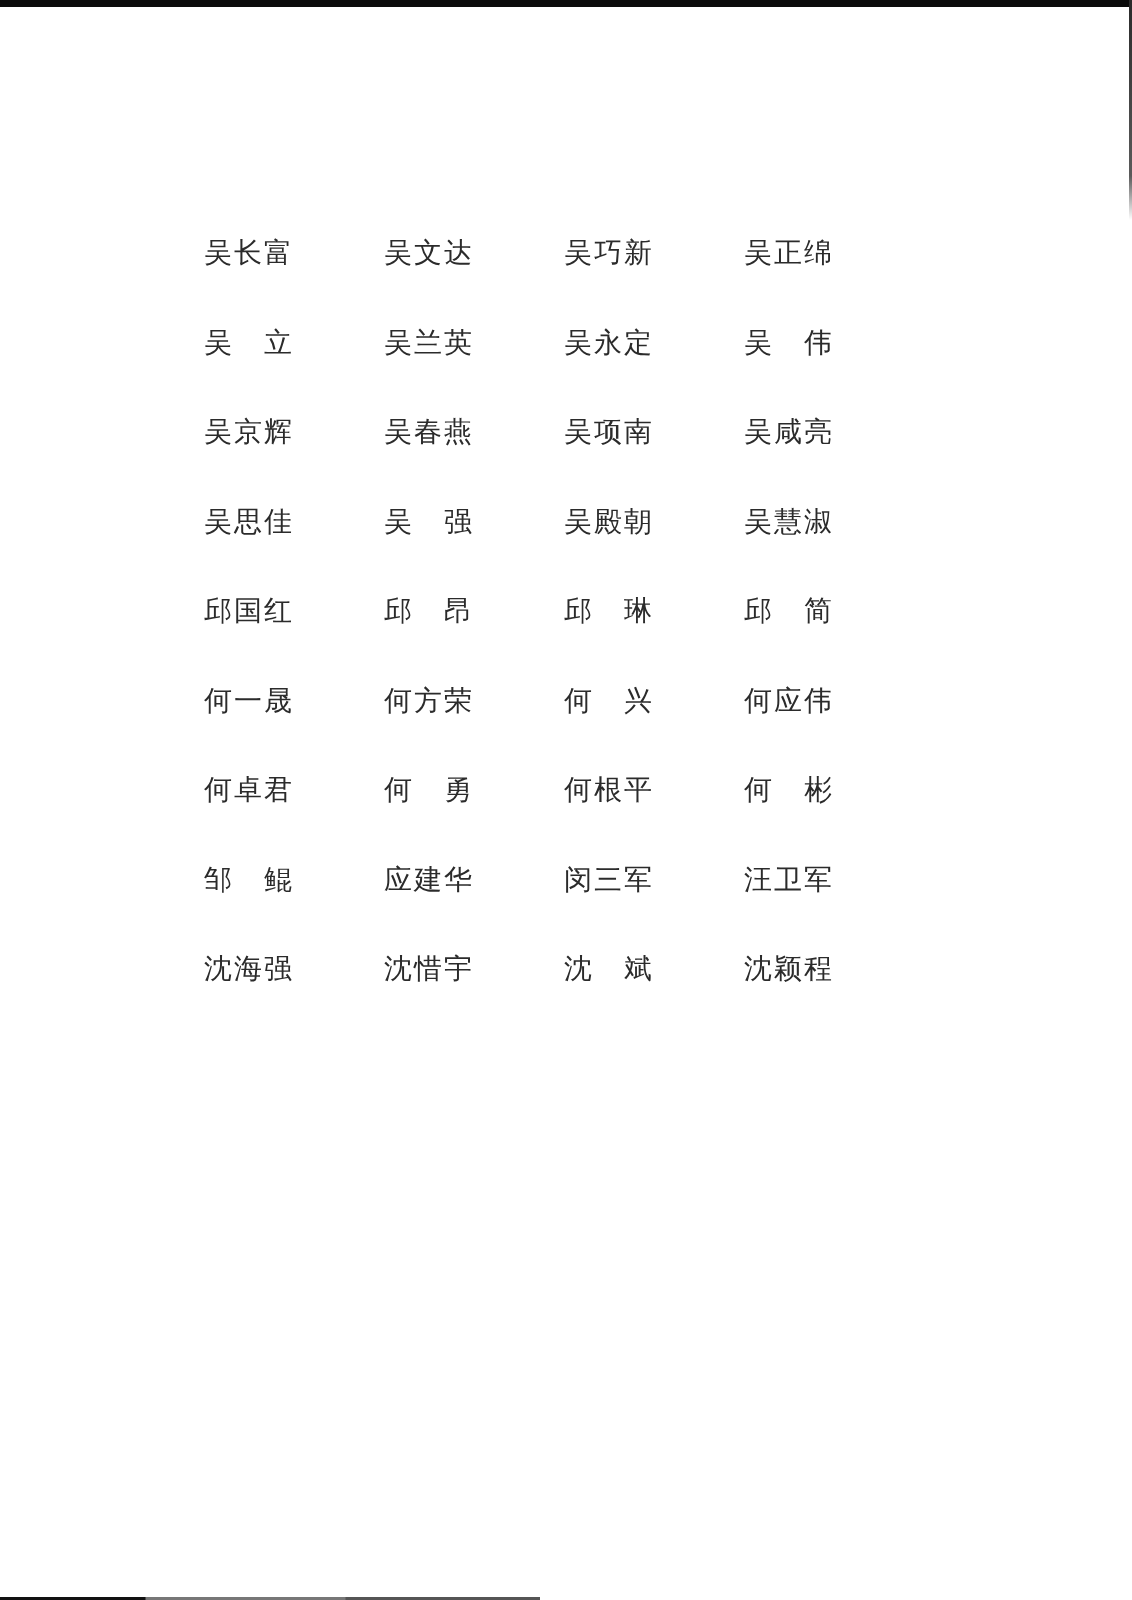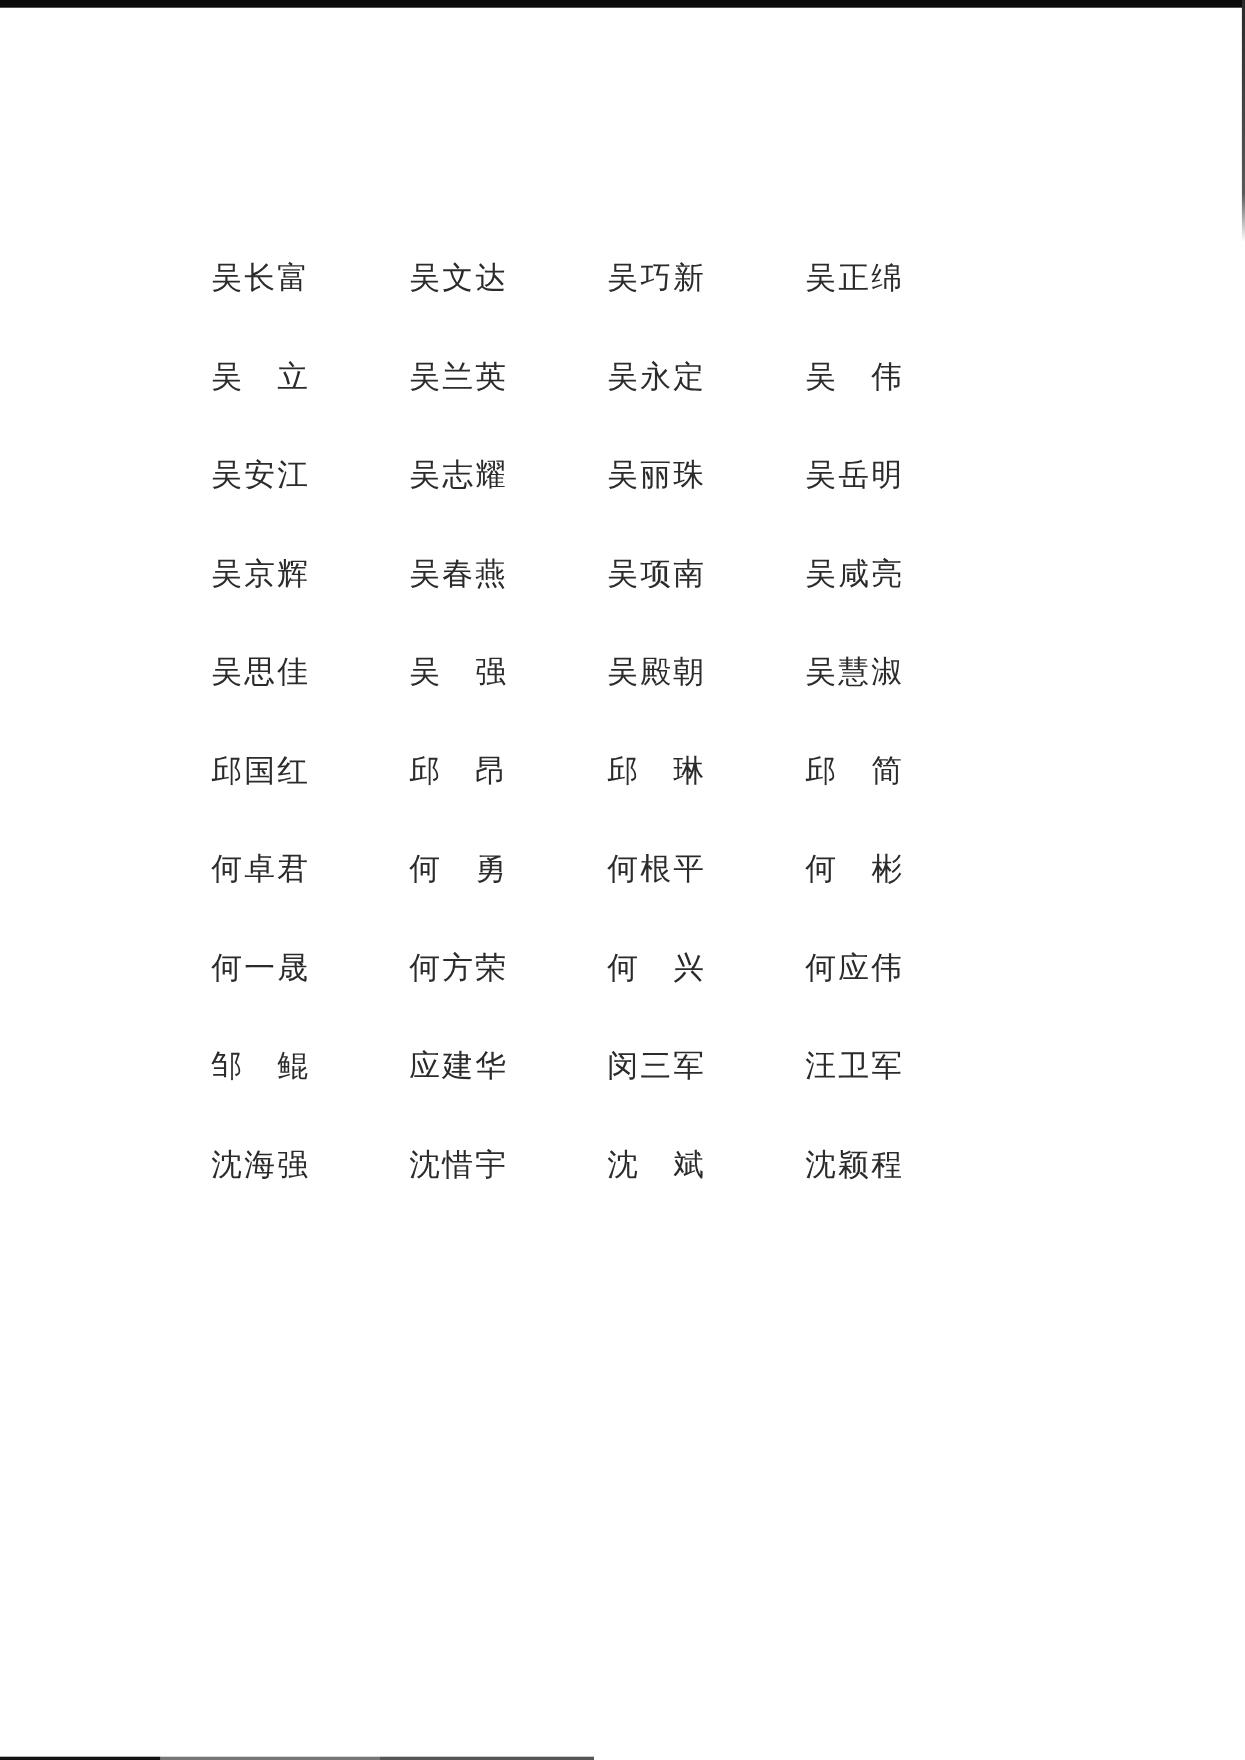--- a/index.html
+++ b/index.html
@@ -28,21 +28,21 @@
   }
   .scan-bottom-bar {
     position: absolute;
     left: 0; bottom: 0;
     height: 3px;
     width: 540px;
     background: linear-gradient(90deg, #111 0, #111 145px, #777 146px, #777 345px, #555 346px, #555 540px);
   }
   .name-grid {
     position: absolute;
-    left: 192px;
+    left: 204px;
     top: 236px;
     width: 720px;
   }
   .name-row {
     display: flex;
     height: 89.5px;
     align-items: flex-start;
   }
   .name-cell {
     width: 202px;
@@ -67,54 +67,48 @@
     <div class="name-cell">吴巧新</div>
     <div class="name-cell">吴正绵</div>
   </div>
   <div class="name-row">
     <div class="name-cell">吴　立</div>
     <div class="name-cell">吴兰英</div>
     <div class="name-cell">吴永定</div>
     <div class="name-cell">吴　伟</div>
   </div>
   <div class="name-row">
-    <div class="name-cell">吴安江</div>
-    <div class="name-cell">吴志耀</div>
-    <div class="name-cell">吴丽珠</div>
-    <div class="name-cell">吴岳明</div>
-  </div>
-  <div class="name-row">
     <div class="name-cell">吴京辉</div>
     <div class="name-cell">吴春燕</div>
     <div class="name-cell">吴项南</div>
     <div class="name-cell">吴咸亮</div>
   </div>
   <div class="name-row">
     <div class="name-cell">吴思佳</div>
     <div class="name-cell">吴　强</div>
     <div class="name-cell">吴殿朝</div>
     <div class="name-cell">吴慧淑</div>
   </div>
   <div class="name-row">
     <div class="name-cell">邱国红</div>
     <div class="name-cell">邱　昂</div>
     <div class="name-cell">邱　琳</div>
     <div class="name-cell">邱　简</div>
   </div>
   <div class="name-row">
+    <div class="name-cell">何一晟</div>
+    <div class="name-cell">何方荣</div>
+    <div class="name-cell">何　兴</div>
+    <div class="name-cell">何应伟</div>
+  </div>
+  <div class="name-row">
     <div class="name-cell">何卓君</div>
     <div class="name-cell">何　勇</div>
     <div class="name-cell">何根平</div>
     <div class="name-cell">何　彬</div>
-  </div>
-  <div class="name-row">
-    <div class="name-cell">何一晟</div>
-    <div class="name-cell">何方荣</div>
-    <div class="name-cell">何　兴</div>
-    <div class="name-cell">何应伟</div>
   </div>
   <div class="name-row">
     <div class="name-cell">邹　鲲</div>
     <div class="name-cell">应建华</div>
     <div class="name-cell">闵三军</div>
     <div class="name-cell">汪卫军</div>
   </div>
   <div class="name-row">
     <div class="name-cell">沈海强</div>
     <div class="name-cell">沈惜宇</div>

